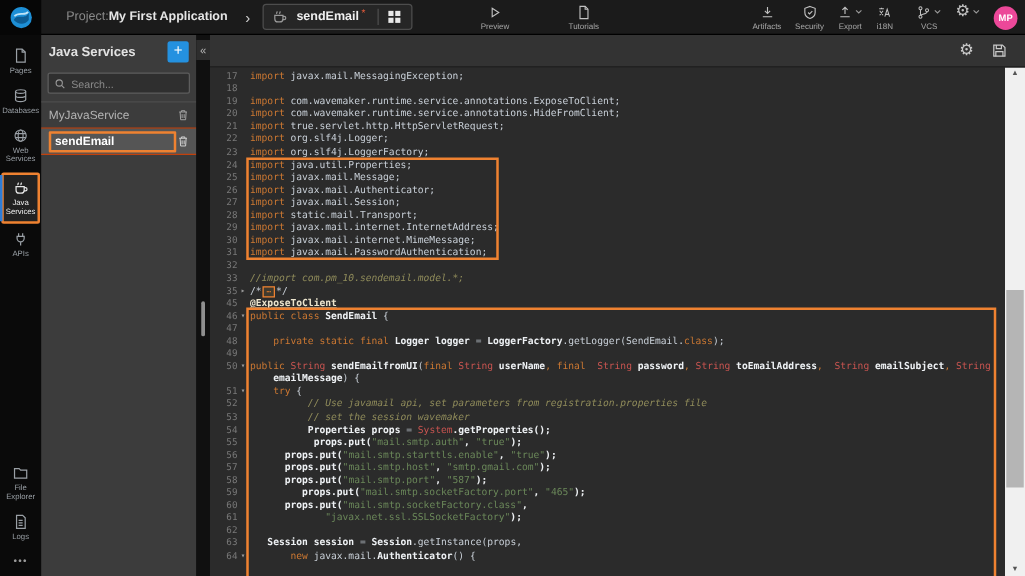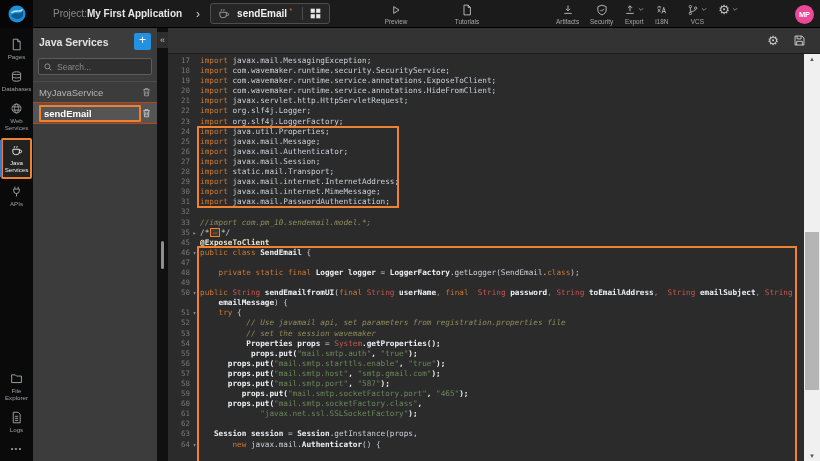--- a/index.html
+++ b/index.html
@@ -23,21 +23,21 @@
   .tab .tdiv { width:1px; height:13px; background:#4d4d4d; margin:0 7px 0 10px; }
   .tab .grid { color:#e8e8e8; display:flex; }
   .tb-abs { position:absolute; top:3px; display:flex; flex-direction:column; align-items:center; cursor:pointer; }
   .tb-abs .ticon { color:#c2c2c2; height:13px; display:flex; align-items:center; }
   .tb-lbl { font-size:6.4px; color:#a8a8a8; margin-top:2px; }
   .tb-right { position:absolute; right:6px; top:0; height:28px; display:flex; align-items:center; gap:11px; }
   .tb-item { display:flex; flex-direction:column; align-items:center; cursor:pointer; position:relative; }
   .tb-item .ticon { color:#c2c2c2; height:13px; display:flex; align-items:center; gap:1px; }
   .caret { color:#9a9a9a; margin-left:1px; }
   .avatar { width:19px; height:19px; border-radius:50%; background:#ec4899; color:#fff;
-    font-size:7.5px; font-weight:bold; display:flex; align-items:center; justify-content:center; cursor:pointer;margin-left:46px; }
+    font-size:7.5px; font-weight:bold; display:flex; align-items:center; justify-content:center; cursor:pointer; }
   .gear-txt { font-size:13px; line-height:13px; font-family:"DejaVu Sans", sans-serif; }
 
   
   .body { flex:1; display:flex; min-height:0; }
 
   
   .sidebar { width:33px; background:#0a0a0a; display:flex; flex-direction:column; align-items:stretch;
     padding-top:5px; flex:none; }
   .sb-item { display:flex; flex-direction:column; align-items:center; padding:4px 0 4px 0;
     margin:1px 1px; cursor:pointer; color:#9aa0a6; position:relative; }
@@ -341,24 +341,24 @@
           <svg width="13" height="13" viewBox="0 0 16 16" fill="none" stroke="currentColor" stroke-width="1.2">
               <path d="M2.5 2.5h8.5l2.5 2.5v8.5h-11z"></path>
               <path d="M5 2.5v3.5h5V2.5"></path>
               <path d="M4.5 13.5V9h7v4.5"></path>
             </svg>
         </span>
       </div>
       <div class="code-wrap" id="codeWrap">
         <div class="code-rows" id="codeRows">
             <div class="code-row"><span class="gutter">17</span><span class="fold"></span><span class="codetext"><span class="tk-k">import </span><span class="tk-p">javax.mail.MessagingException;</span></span></div>
-            <div class="code-row"><span class="gutter">18</span><span class="fold"></span><span class="codetext"><span class="tk-k">import </span><span class="tk-p">com.wavemaker.runtime.security.SecurityService;</span></span></div>
+            <div class="code-row"><span class="gutter">18</span><span class="fold"></span></div>
             <div class="code-row"><span class="gutter">19</span><span class="fold"></span><span class="codetext"><span class="tk-k">import </span><span class="tk-p">com.wavemaker.runtime.service.annotations.ExposeToClient;</span></span></div>
             <div class="code-row"><span class="gutter">20</span><span class="fold"></span><span class="codetext"><span class="tk-k">import </span><span class="tk-p">com.wavemaker.runtime.service.annotations.HideFromClient;</span></span></div>
-            <div class="code-row"><span class="gutter">21</span><span class="fold"></span><span class="codetext"><span class="tk-k">import </span><span class="tk-p">javax.servlet.http.HttpServletRequest;</span></span></div>
+            <div class="code-row"><span class="gutter">21</span><span class="fold"></span><span class="codetext"><span class="tk-k">import </span><span class="tk-p">true.servlet.http.HttpServletRequest;</span></span></div>
             <div class="code-row"><span class="gutter">22</span><span class="fold"></span><span class="codetext"><span class="tk-k">import </span><span class="tk-p">org.slf4j.Logger;</span></span></div>
             <div class="code-row"><span class="gutter">23</span><span class="fold"></span><span class="codetext"><span class="tk-k">import </span><span class="tk-p">org.slf4j.LoggerFactory;</span></span></div>
             <div class="code-row"><span class="gutter">24</span><span class="fold"></span><span class="codetext"><span class="tk-k">import </span><span class="tk-p">java.util.Properties;</span></span></div>
             <div class="code-row"><span class="gutter">25</span><span class="fold"></span><span class="codetext"><span class="tk-k">import </span><span class="tk-p">javax.mail.Message;</span></span></div>
             <div class="code-row"><span class="gutter">26</span><span class="fold"></span><span class="codetext"><span class="tk-k">import </span><span class="tk-p">javax.mail.Authenticator;</span></span></div>
             <div class="code-row"><span class="gutter">27</span><span class="fold"></span><span class="codetext"><span class="tk-k">import </span><span class="tk-p">javax.mail.Session;</span></span></div>
             <div class="code-row"><span class="gutter">28</span><span class="fold"></span><span class="codetext"><span class="tk-k">import </span><span class="tk-p">static.mail.Transport;</span></span></div>
             <div class="code-row"><span class="gutter">29</span><span class="fold"></span><span class="codetext"><span class="tk-k">import </span><span class="tk-p">javax.mail.internet.InternetAddress;</span></span></div>
             <div class="code-row"><span class="gutter">30</span><span class="fold"></span><span class="codetext"><span class="tk-k">import </span><span class="tk-p">javax.mail.internet.MimeMessage;</span></span></div>
             <div class="code-row"><span class="gutter">31</span><span class="fold"></span><span class="codetext"><span class="tk-k">import </span><span class="tk-p">javax.mail.PasswordAuthentication;</span></span></div>

